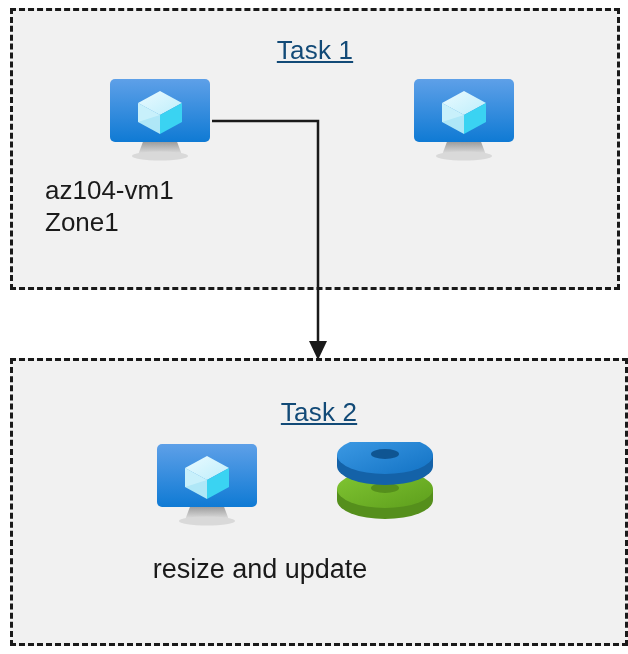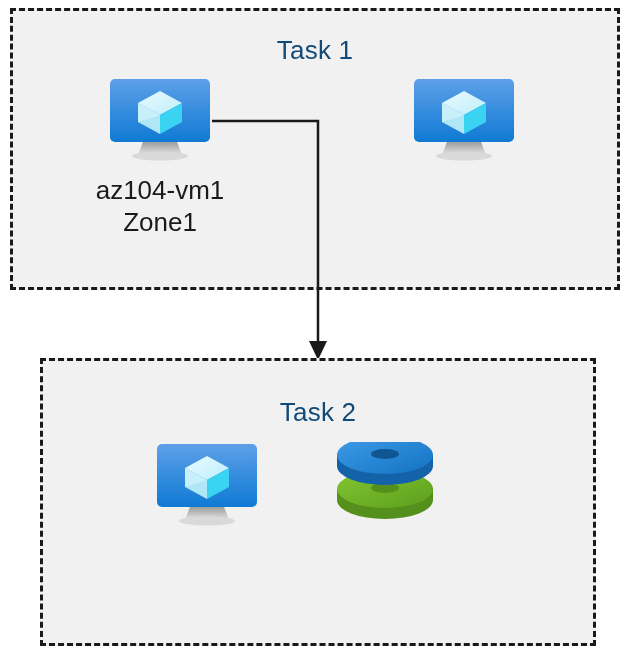--- a/index.html
+++ b/index.html
@@ -19,40 +19,40 @@
   }
 
   
   .task-box {
     position: absolute;
     box-sizing: border-box;
     background: #f1f1f1;
     border: 3px dashed #1a1a1a;
   }
   #task1-box { left: 10px;  top: 8px;   width: 610px; height: 282px; }
-  #task2-box { left: 10px;  top: 358px; width: 556px; height: 288px; margin-left: 30px; }
+  #task2-box { left: 10px;  top: 358px; width: 618px; height: 288px; }
 
   .task-title {
     position: absolute;
     left: 0;
     width: 100%;
     text-align: center;
     color: #124a77;
     font-size: 26px;
     line-height: 30px;
     letter-spacing: 0.2px;
     white-space: nowrap;
+    text-decoration: underline;
   }
   #task1-title { top: 24px; }
   #task2-title { top: 36px; }
 
   
   .node-label {
     position: absolute;
-    text-align: center;
     color: #1a1a1a;
     font-size: 26px;
     line-height: 32px;
     white-space: pre-line;
   }
   #vm1-label { left: 45px;  top: 174px; width: 230px; }
   #vm2-label { left: 350px; top: 174px; width: 230px; }
 
   #task2-caption {
     position: absolute;
@@ -216,14 +216,15 @@
       <path d="M4 58 a48 19 0 0 0 96 0 v-11 h-96 z" fill="#558f1c"></path>
       <ellipse cx="52" cy="47" rx="48" ry="19" fill="url(#dgreen)"></ellipse>
       <ellipse cx="52" cy="46" rx="14" ry="5" fill="#558f1c"></ellipse>
 
       <path d="M4 24 a48 19 0 0 0 96 0 v-11 h-96 z" fill="#1462a8"></path>
       <ellipse cx="52" cy="13" rx="48" ry="19" fill="url(#dblue)"></ellipse>
       <ellipse cx="52" cy="12" rx="14" ry="5" fill="#0f5592"></ellipse>
     </svg>
   </div>
 
+  <div id="task2-caption">resize and update</div>
 
 </div>
 
 </body></html>

